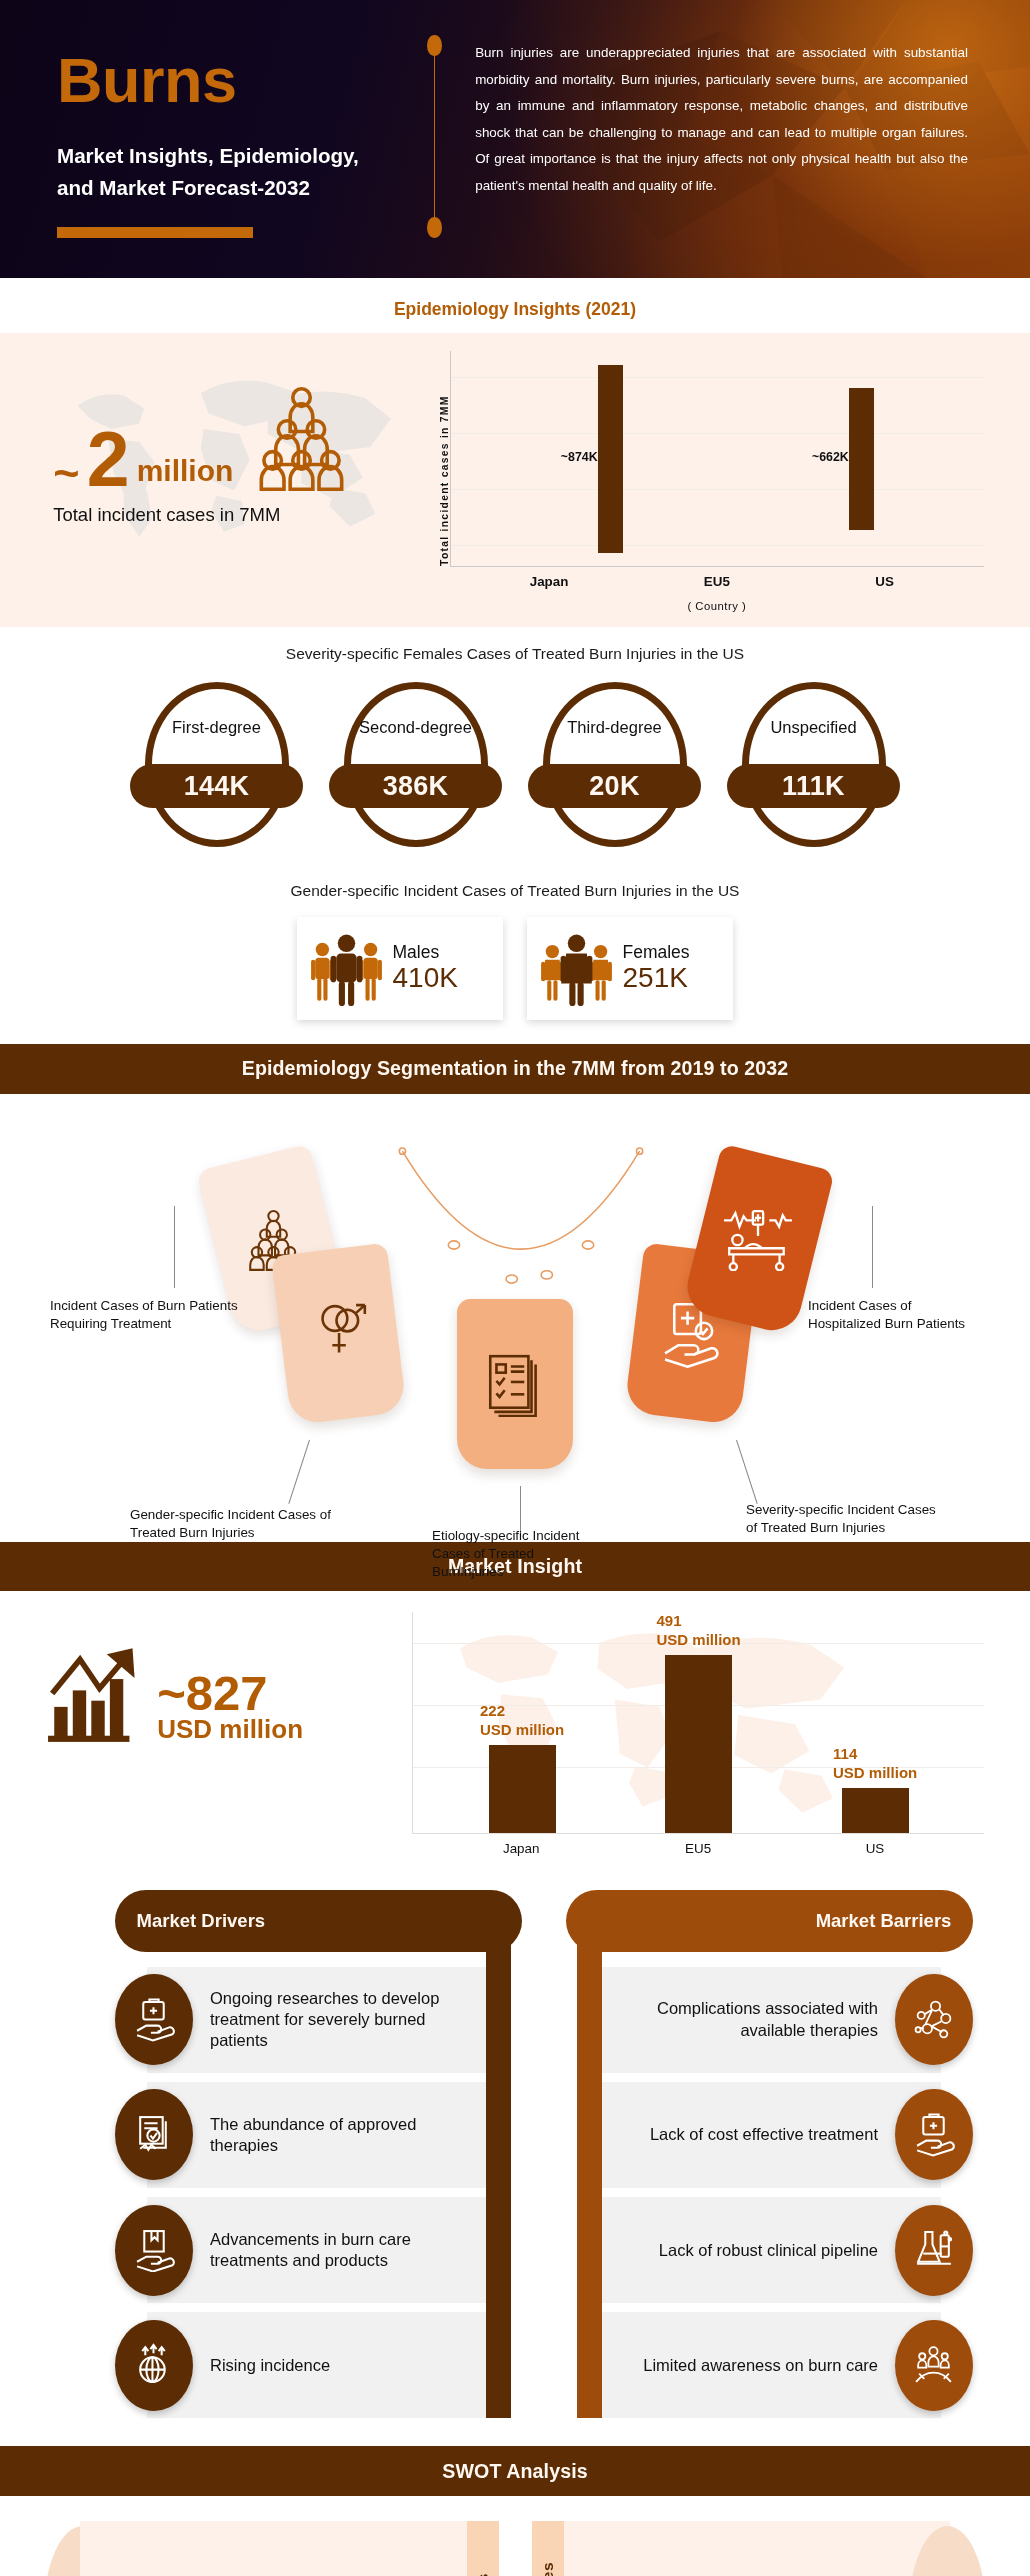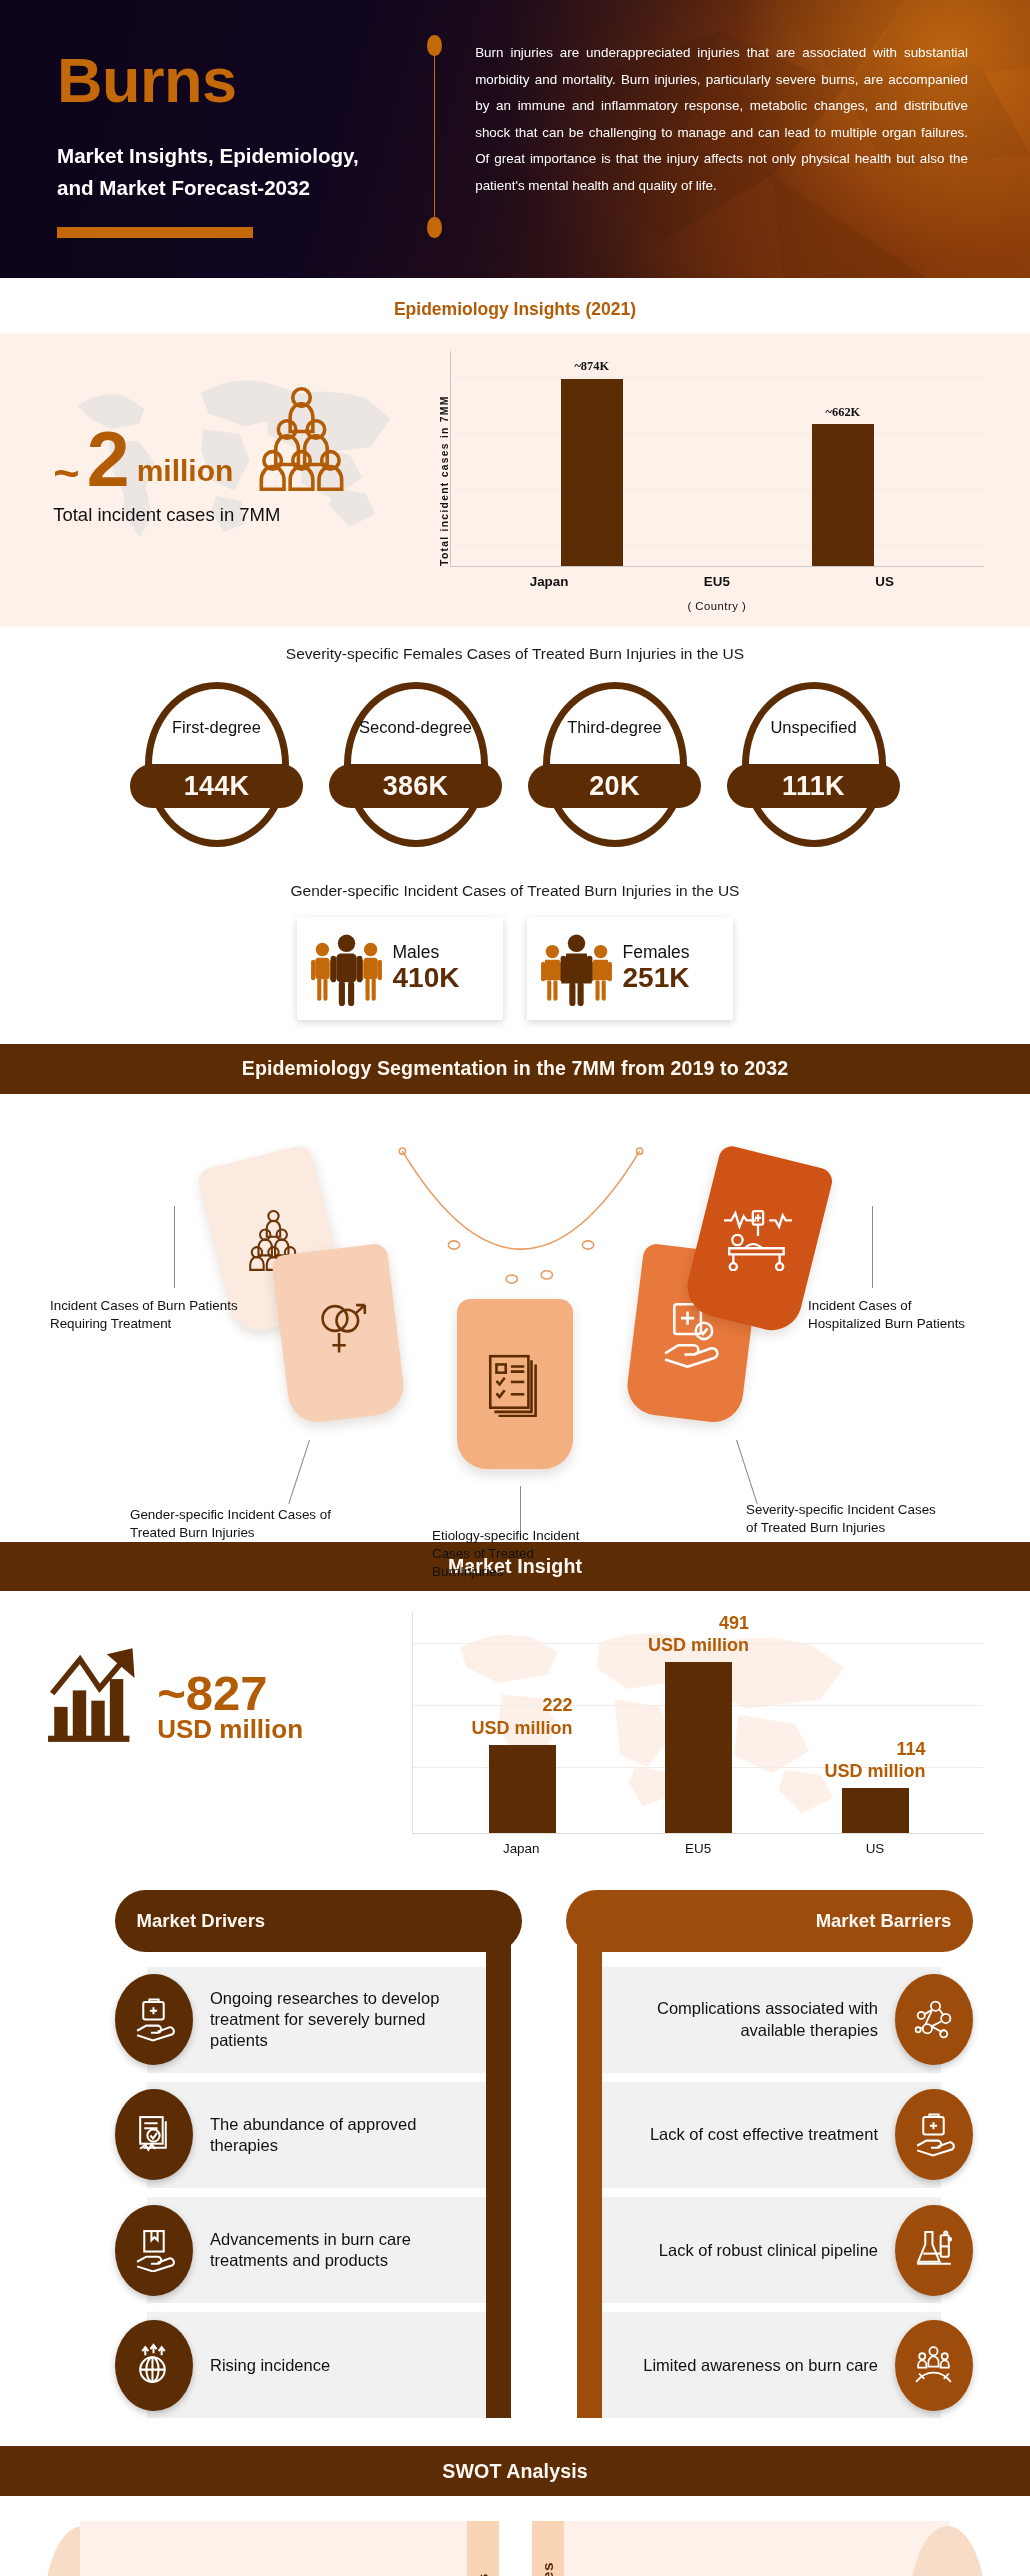--- a/index.html
+++ b/index.html
@@ -70,21 +70,21 @@
   .epi-chart { flex:1; padding-left:15.5px; display:flex; }
   .ax-y-title {
     writing-mode:vertical-rl; transform:rotate(180deg);
     font-size:10.3px; font-weight:700; letter-spacing:1.3px; color:#111;
     padding:8.2px 6.2px 5.2px 0; align-self:center;
   }
   .plot { flex:1; position:relative; }
   .plot-inner { position:relative; height:216px; border-left:1px solid #c9c9c9; border-bottom:1px solid #c9c9c9; }
   .gridline { position:absolute; left:0; right:0; height:0.5px; background:#f2ece9; }
   .bars { position:absolute; inset:0; display:flex; align-items:flex-end; justify-content:space-around; padding:0 15.5px; }
-  .bcol { width:62px; display:flex; flex-direction:column; align-items:center; justify-content:flex-end; height:100%;font-family:Liberation Serif, serif; }
+  .bcol { width:62px; display:flex; flex-direction:row; align-items:center; justify-content:flex-end; height:100%; }
   .blabel { font-size:12.4px; font-weight:700; color:#111; margin-bottom:4.1px; white-space:nowrap; }
   .bar { width:100%; background:#5C2D04; }
   .xlabels { display:flex; justify-content:space-around; padding:6.2px 15.5px 0; }
   .xlabels span { width:62px; text-align:center; font-size:13.4px; font-weight:700; }
   .xtitle { text-align:center; font-size:11.3px; margin-top:11.3px; letter-spacing:0.5px; }
 
   
   .sev-row { display:flex; justify-content:center; gap:24px; padding:9.3px 0 12.4px; }
   .sev { width:175px; height:175px; position:relative; }
   .sev .oval {
@@ -102,21 +102,21 @@
   .sev .band-pill span { color:#FFF8F2; font-size:27px; font-weight:700; letter-spacing:0.3px; }
 
   
   .gen-row { display:flex; justify-content:center; gap:24px; padding:11.3px 0 24px; }
   .gen-card {
     width:206px; height:103px; background:#fff; box-shadow:0 2.6px 8.2px rgba(0,0,0,.17);
     display:flex; align-items:center; gap:7.2px; padding:0 11.3px;
   }
   .gen-txt { display:flex; flex-direction:column; }
   .gen-name { font-size:17.5px; color:#111; line-height:1.1; }
-  .gen-val { font-size:28px; font-weight:700; color:#5C2D04; line-height:1.15; }
+  .gen-val { font-size:28px; font-weight:400; color:#5C2D04; line-height:1.15; }
 
   
   .seg-stage { position:relative; height:448px; background:#fff; }
   .petal {
     position:absolute; width:116px; height:170px; border-radius:13.4px 13.4px 30px 30px;
     box-shadow: 0 5.2px 11.3px rgba(60,30,10,.14);
     display:flex; align-items:center; justify-content:center;
   }
   .seg-label { position:absolute; font-size:13.4px; line-height:1.35; color:#111; }
   .leader { position:absolute; background:#8a8a8a; width:1px; }
@@ -125,21 +125,21 @@
   .mkt-wrap { display:flex; padding:20.6px 46px 13.4px; align-items:flex-start; }
   .mkt-left { width:361px; padding-top:33px; position:relative; }
   .mk-num { display:flex; align-items:flex-end; gap:8.2px; }
   .mk-val { font-family:"Liberation Sans Narrow","Liberation Sans",sans-serif; color:#B35C06; font-weight:700; font-size:49px; line-height:.92;}
   .mk-unit { font-size:26px; font-weight:700; color:#B35C06; line-height:1.05; }
   .mk-cap { margin-top:17.5px; font-size:18.5px; line-height:1.6; color:#111; max-width:319px; }
   .mk-chart { flex:1; padding-left:5.2px; }
   .mk-plot { position:relative; height:222px; border-left:1px solid #dedede; border-bottom:1px solid #dedede; }
   .mk-bars { position:absolute; inset:0; display:flex; align-items:flex-end; justify-content:space-around; padding:0 20.6px; }
   .mk-col { width:67px; height:100%; display:flex; flex-direction:column; align-items:center; justify-content:flex-end; }
-  .mk-lab { font-size:18px; font-weight:700; color:#B35C06; text-align:right; line-height:1.25; margin-bottom:5.2px; white-space:nowrap;}
+  .mk-lab { font-size:15px; font-weight:700; color:#B35C06; text-align:left; line-height:1.25; margin-bottom:5.2px; white-space:nowrap;}
   .mk-bar { width:100%; background:#5C2D04; }
   .mk-x { display:flex; justify-content:space-around; padding:7.2px 20.6px 0; }
   .mk-x span { width:67px; text-align:center; font-size:13.4px; color:#111; }
 
   
   .db-wrap { display:flex; gap:44px; justify-content:flex-end; padding:20.6px 57px 28px; }
   .db-col { width:407px; position:relative; }
   .db-head { height:62px; border-radius:31px; display:flex; align-items:center; color:#FFF8F2; font-size:18.5px; font-weight:700; }
   .db-head.l { background:#5C2D04; padding-left:21.6px; justify-content:flex-start; }
   .db-head.r { background:#9E4C0C; padding-right:21.6px; justify-content:flex-end; }

